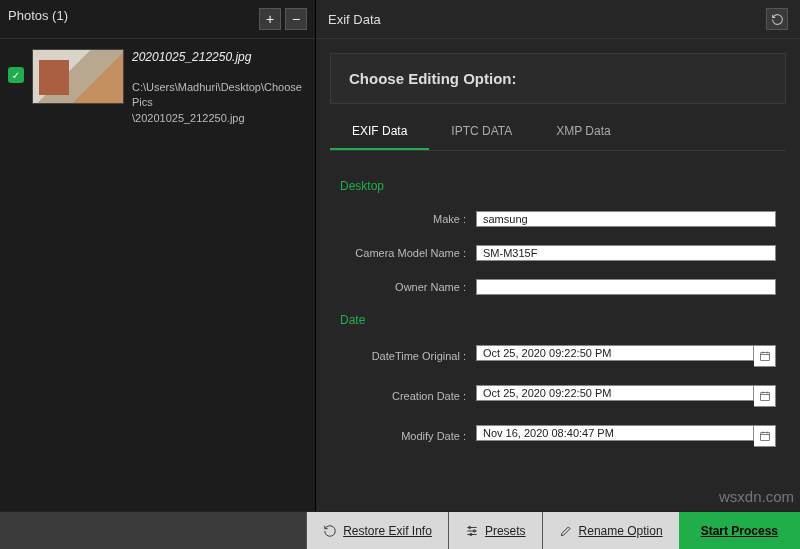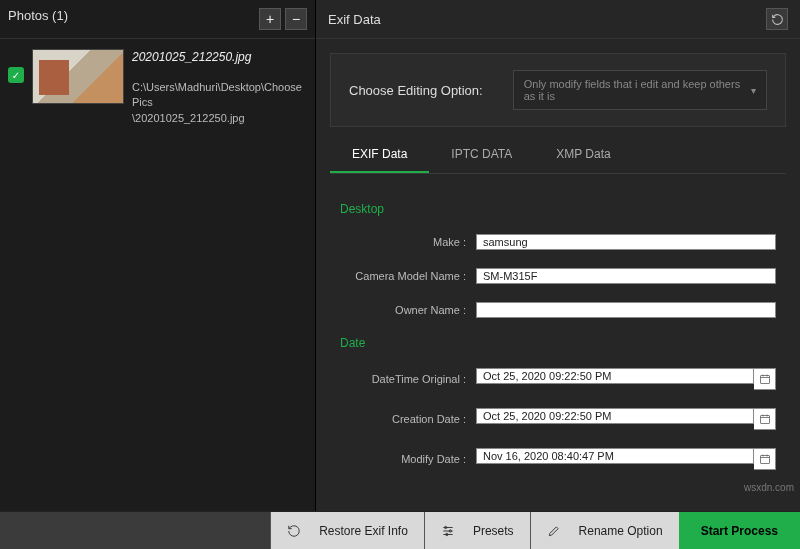--- a/index.html
+++ b/index.html
@@ -18,43 +18,43 @@
   .photo-meta { flex:1; color:#bbb; font-size: 11px; line-height: 1.4; }
   .photo-name { color:#eee; font-size: 12px; margin-bottom: 14px; font-style: italic; }
 
   .right { flex: 1; background: #262626; display: flex; flex-direction: column; overflow: hidden; }
   .right-header { display: flex; align-items: center; justify-content: space-between; padding: 8px 12px; border-bottom: 1px solid #333; }
   .right-title { color: #ddd; font-size: 13px; }
   .refresh-btn { width: 22px; height: 22px; background: #3a3a3a; border: 1px solid #555; display:flex; align-items:center; justify-content:center; cursor:pointer; }
   .refresh-btn svg { width: 13px; height: 13px; fill: none; stroke:#bbb; stroke-width:2; }
 
   .panel { margin: 14px 14px 10px 14px; border: 1px solid #3a3a3a; background:#2b2b2b; padding: 16px 18px; display:flex; align-items:center; gap: 30px; }
-  .panel-label { color:#ddd; font-size:13px; font-weight:normal; }
+  .panel-label { color:#ddd; font-size:15px; font-weight:bold; }
   .dropdown { flex:1; border:1px solid #444; background:#262626; color:#888; font-size:11px; padding:7px 10px; display:flex; align-items:center; justify-content:space-between; cursor:pointer; }
   .dropdown .caret { font-size:10px; color:#888; }
 
   .tabs { display:flex; border-bottom:1px solid #3a3a3a; margin: 0 14px; }
   .tab { padding: 10px 22px; color:#aaa; font-size:12px; cursor:pointer; border-bottom:2px solid transparent; }
   .tab.active { color:#fff; border-bottom:2px solid #1fae4a; }
 
   .form-area { padding: 10px 24px 0 24px; overflow:auto; flex:1; }
   .section-title { color:#1fae4a; font-size:12px; margin: 18px 0 14px 0; }
   .row { display:flex; align-items:center; margin-bottom: 8px; margin-top: 18px; }
   .row label { width: 136px; text-align:right; color:#bbb; font-size:11px; padding-right:10px; }
   .row input[type=text] { flex:1; background:#fff; border:1px solid #888; color:#222; font-size:11px; padding:4px 6px; height:16px; }
   .date-wrap { flex:1; display:flex; position:relative; }
   .date-wrap input { flex:1; background:#fff; border:1px solid #888; color:#222; font-size:11px; padding:4px 6px; height:22px; }
   .cal-btn { width:22px; height:22px; background:#fff; border:1px solid #888; border-left:none; display:flex; align-items:center; justify-content:center; cursor:pointer; }
   .cal-btn svg { width:12px; height:12px; stroke:#555; fill:none; stroke-width:1.5; }
 
   .footer { height: 38px; background:#3b3b3b; border-top:1px solid #222; display:flex; align-items:stretch; justify-content:flex-end; }
-  .f-btn { display:flex; align-items:center; gap:18px; padding:0 16px; border-left:1px solid #555; color:#222; background:#d9d9d9; font-size:12px; cursor:pointer; }
+  .f-btn { display:flex; align-items:center; gap:6px; padding:0 16px; border-left:1px solid #555; color:#222; background:#d9d9d9; font-size:12px; cursor:pointer;text-decoration:underline; }
   .f-btn svg { width:14px; height:14px; stroke:#333; fill:none; stroke-width:1.6; }
   .f-btn.start { background:#1fae4a; color:#000000; border-left:none; padding:0 22px; font-weight:bold; }
-  .watermark { position:absolute; right:6px; bottom:56px; font-size:10px; color:#777; }
+  .watermark { position:absolute; right:6px; bottom:44px; font-size:15px; color:#777; }
 </style>
 </head>
 <body>
 
 <div class="app">
   <div class="main">
 
     <div class="left">
       <div class="left-header">
         <div class="left-title">Photos (1)</div>
@@ -84,24 +84,20 @@
         <div class="refresh-btn">
           <svg viewBox="0 0 24 24">
               <path d="M3 12a9 9 0 1 0 3-6.7L3 8"></path>
               <path d="M3 3v5h5"></path>
             </svg>
         </div>
       </div>
 
       <div class="panel">
         <div class="panel-label">Choose Editing Option:</div>
-        <div class="dropdown">
-          <span>Only modify fields that i edit and keep others as it is</span>
-          <span class="caret">▾</span>
-        </div>
       </div>
 
       <div class="tabs">
         <div class="tab active">EXIF Data</div>
         <div class="tab">IPTC DATA</div>
         <div class="tab">XMP Data</div>
       </div>
 
       <div class="form-area">
         <div class="section-title">Desktop</div>

